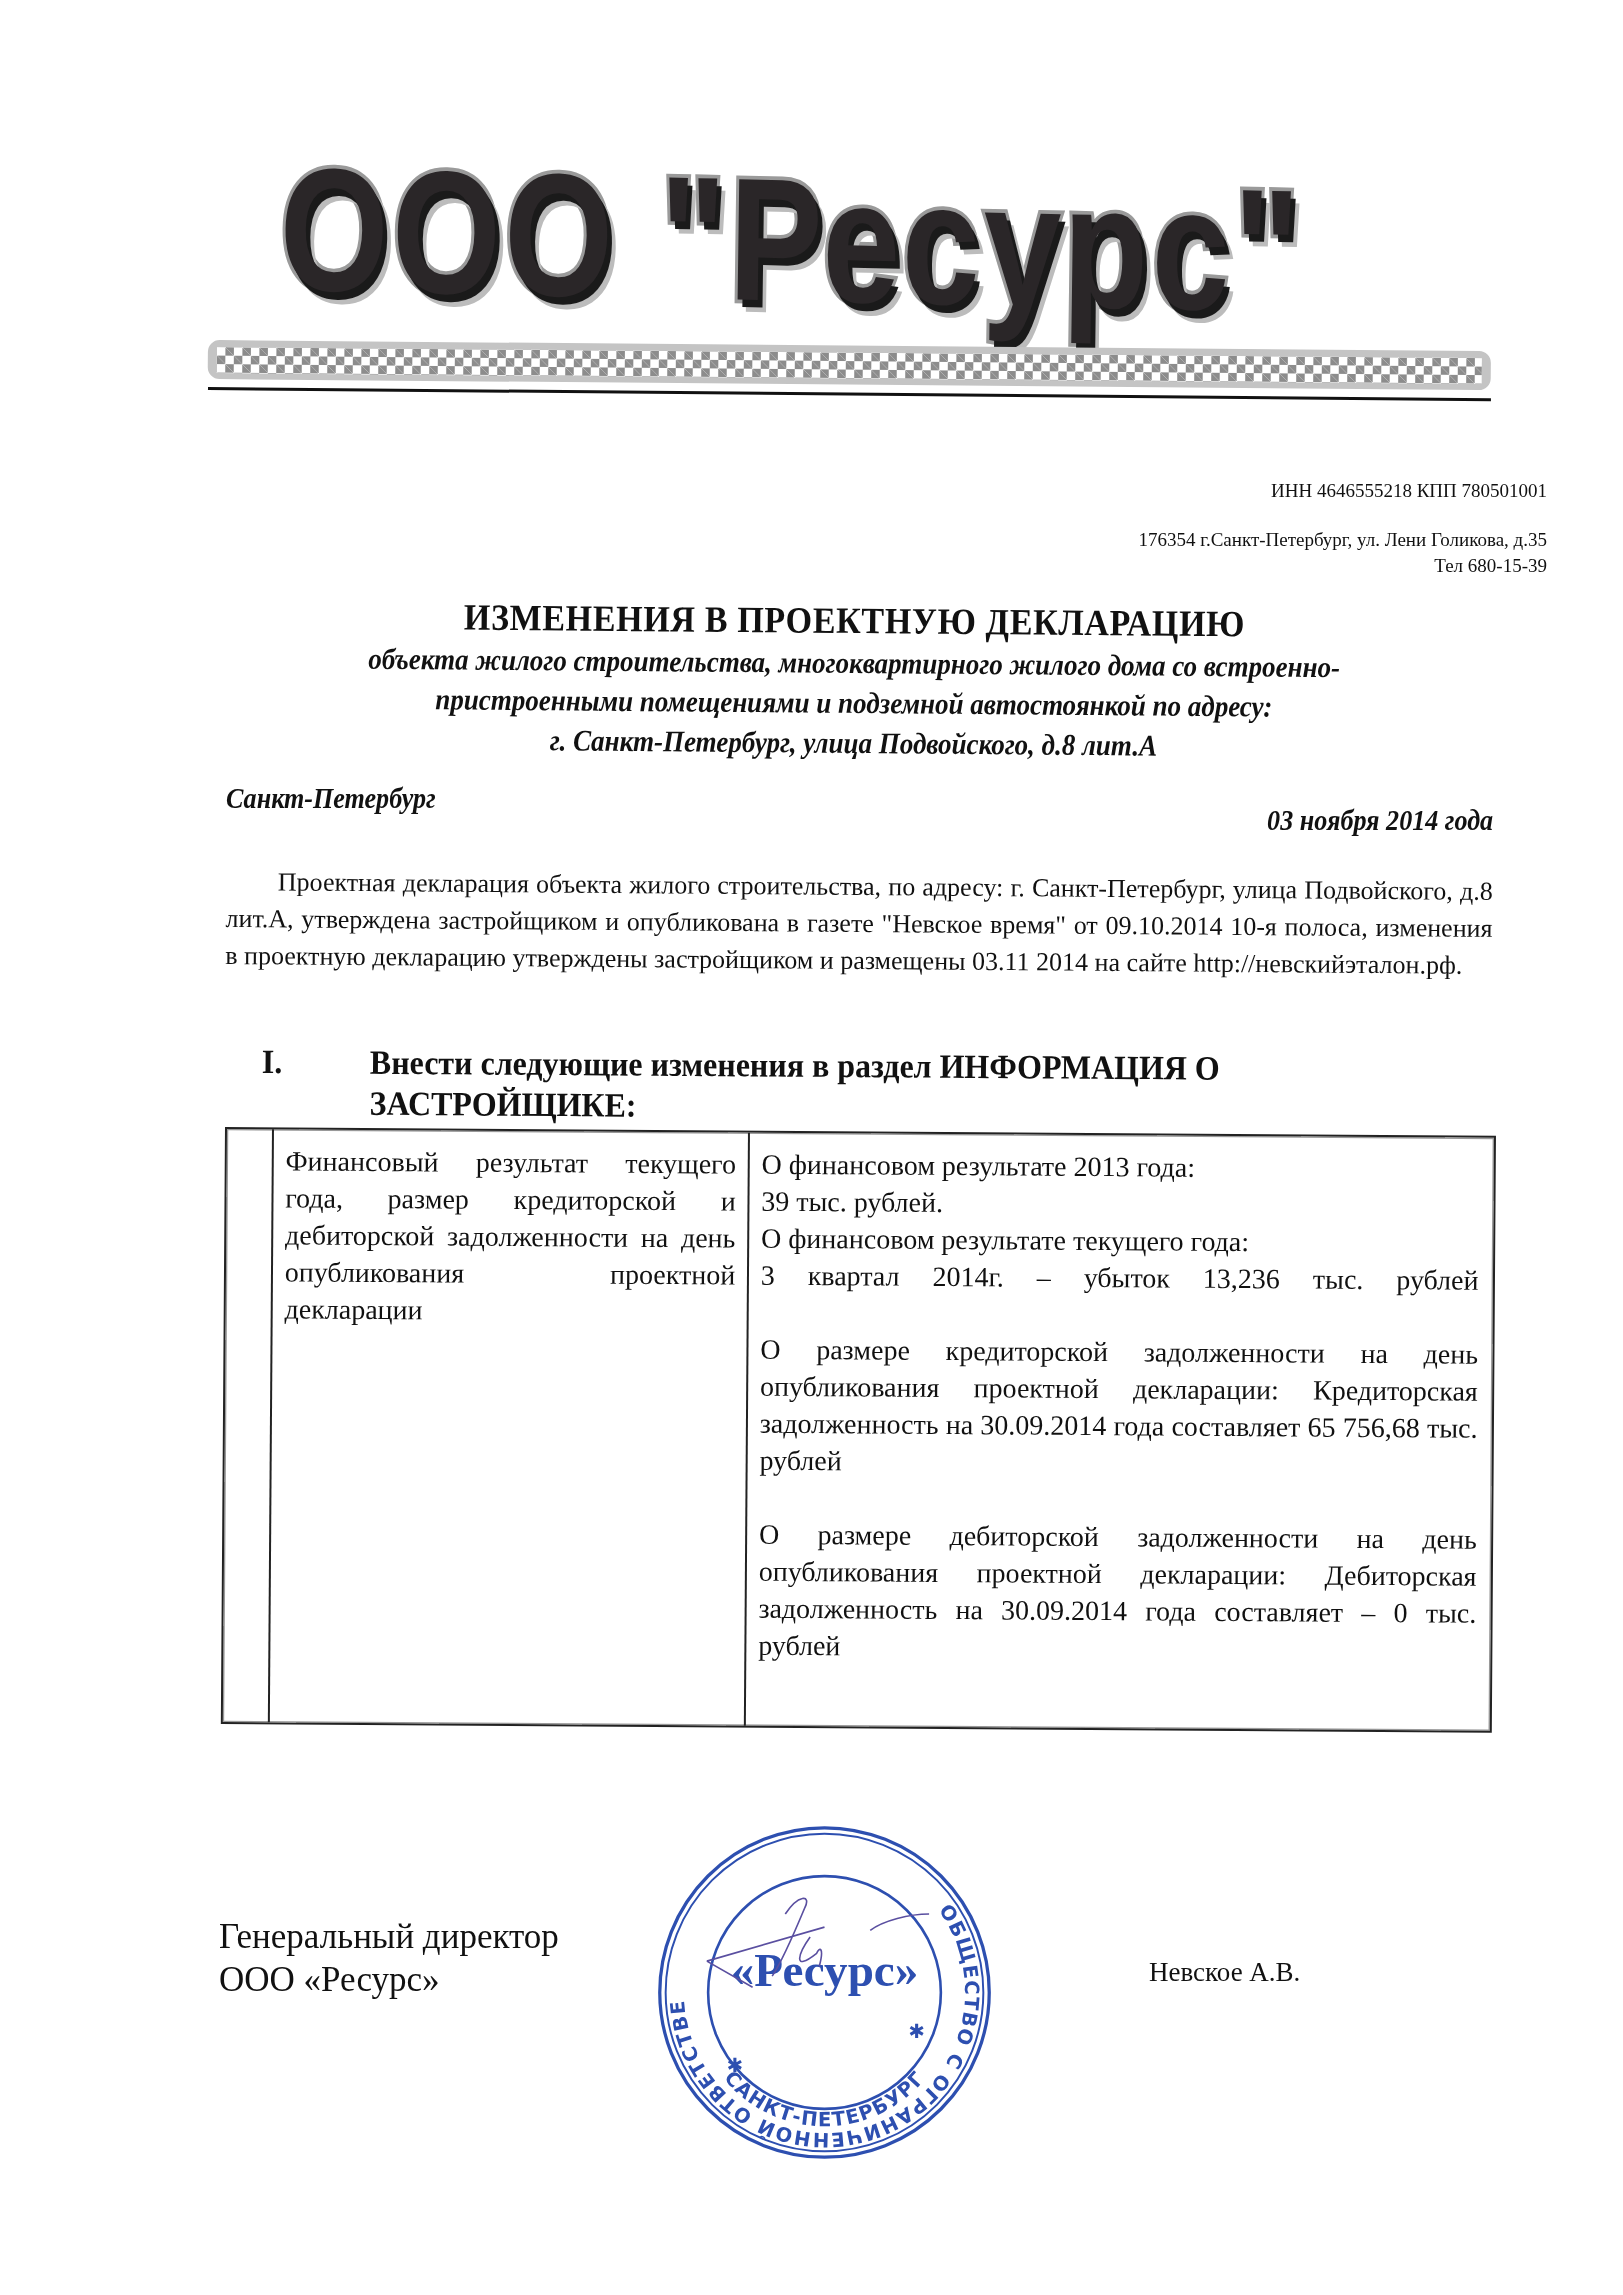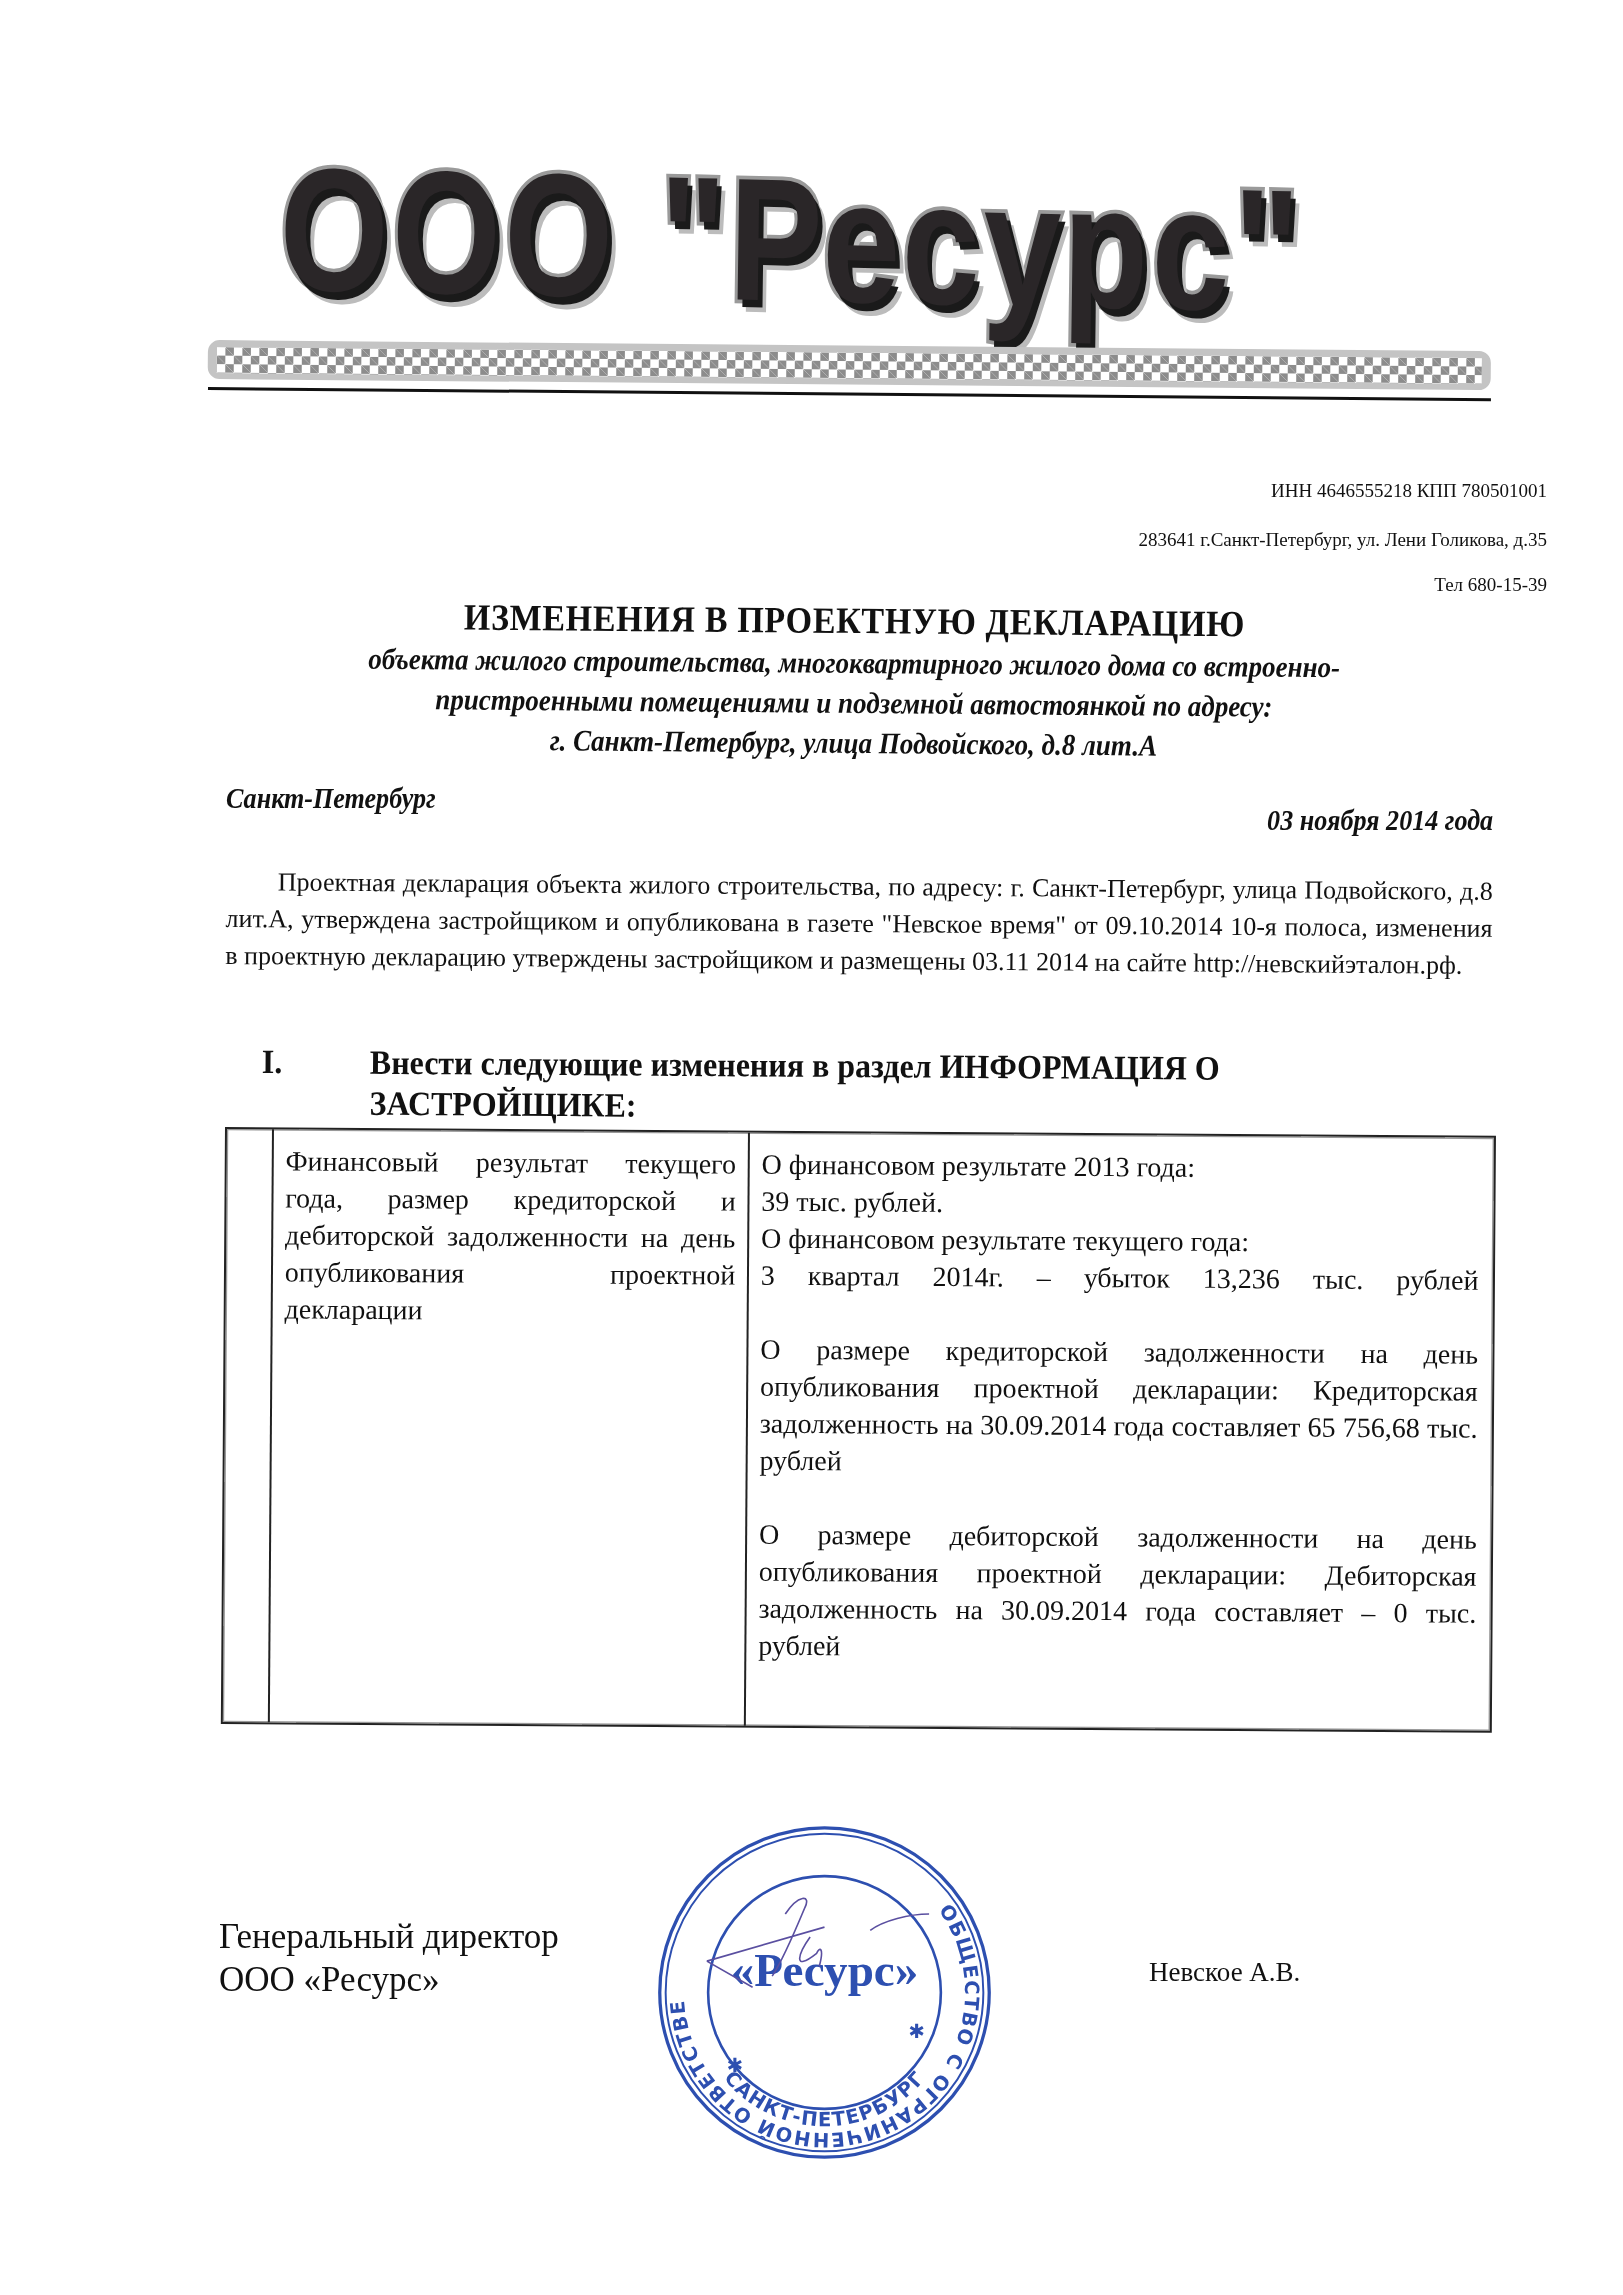--- a/index.html
+++ b/index.html
@@ -105,22 +105,22 @@
 </head>
 <body>
 
 <div class="abs logo-text">ООО "Ресурс"</div>
 <div class="abs logo-band">
     <div class="logo-band-inner"></div>
   </div>
 <div class="abs logo-rule"></div>
 
 <div class="abs req" style="top:480px;">ИНН 4646555218 КПП 780501001</div>
-<div class="abs req" style="top:529px;">283641 г.Санкт-Петербург, ул. Лени Голикова, д.35</div>
-<div class="abs req" style="top:574px;">Тел 680-15-39</div>
+<div class="abs req" style="top:529px;">176354 г.Санкт-Петербург, ул. Лени Голикова, д.35</div>
+<div class="abs req" style="top:555px;">Тел 680-15-39</div>
 
 <div class="abs title-block">
   <div class="title-main">ИЗМЕНЕНИЯ В ПРОЕКТНУЮ ДЕКЛАРАЦИЮ</div>
   <div class="title-sub">объекта жилого строительства, многоквартирного  жилого дома со встроенно-</div>
   <div class="title-sub">пристроенными помещениями и подземной автостоянкой по адресу:</div>
   <div class="title-sub">г. Санкт-Петербург, улица Подвойского, д.8 лит.А</div>
 </div>
 
 <div class="abs city">Санкт-Петербург</div>
 <div class="abs date">03 ноября 2014 года</div>

